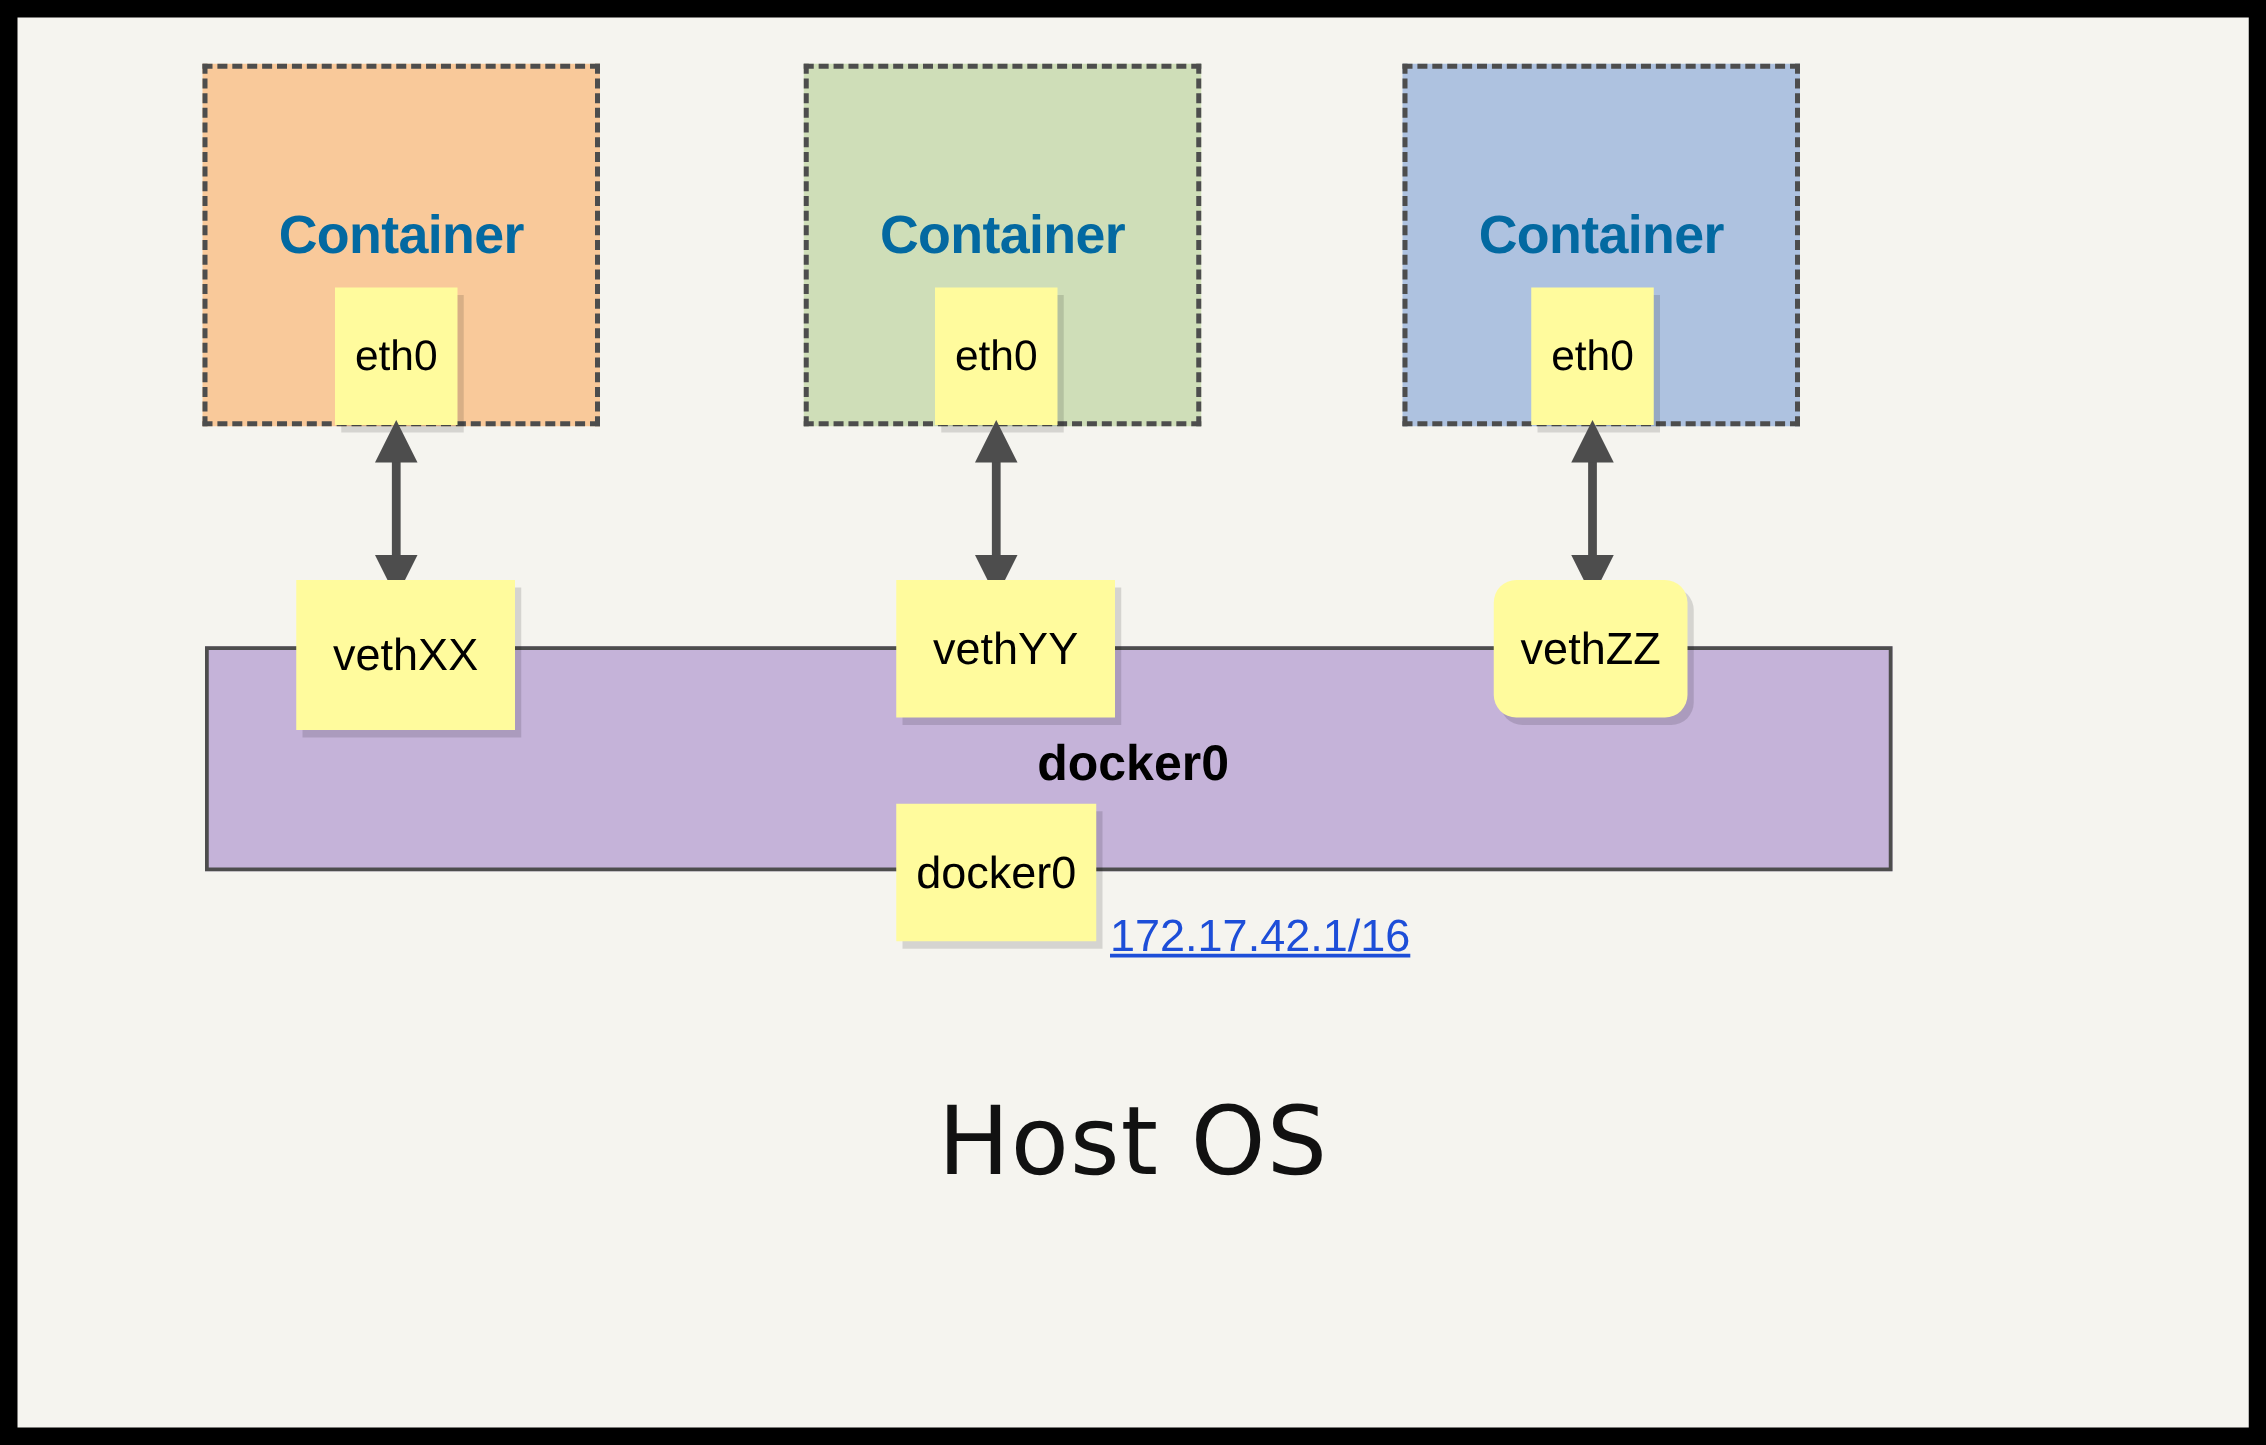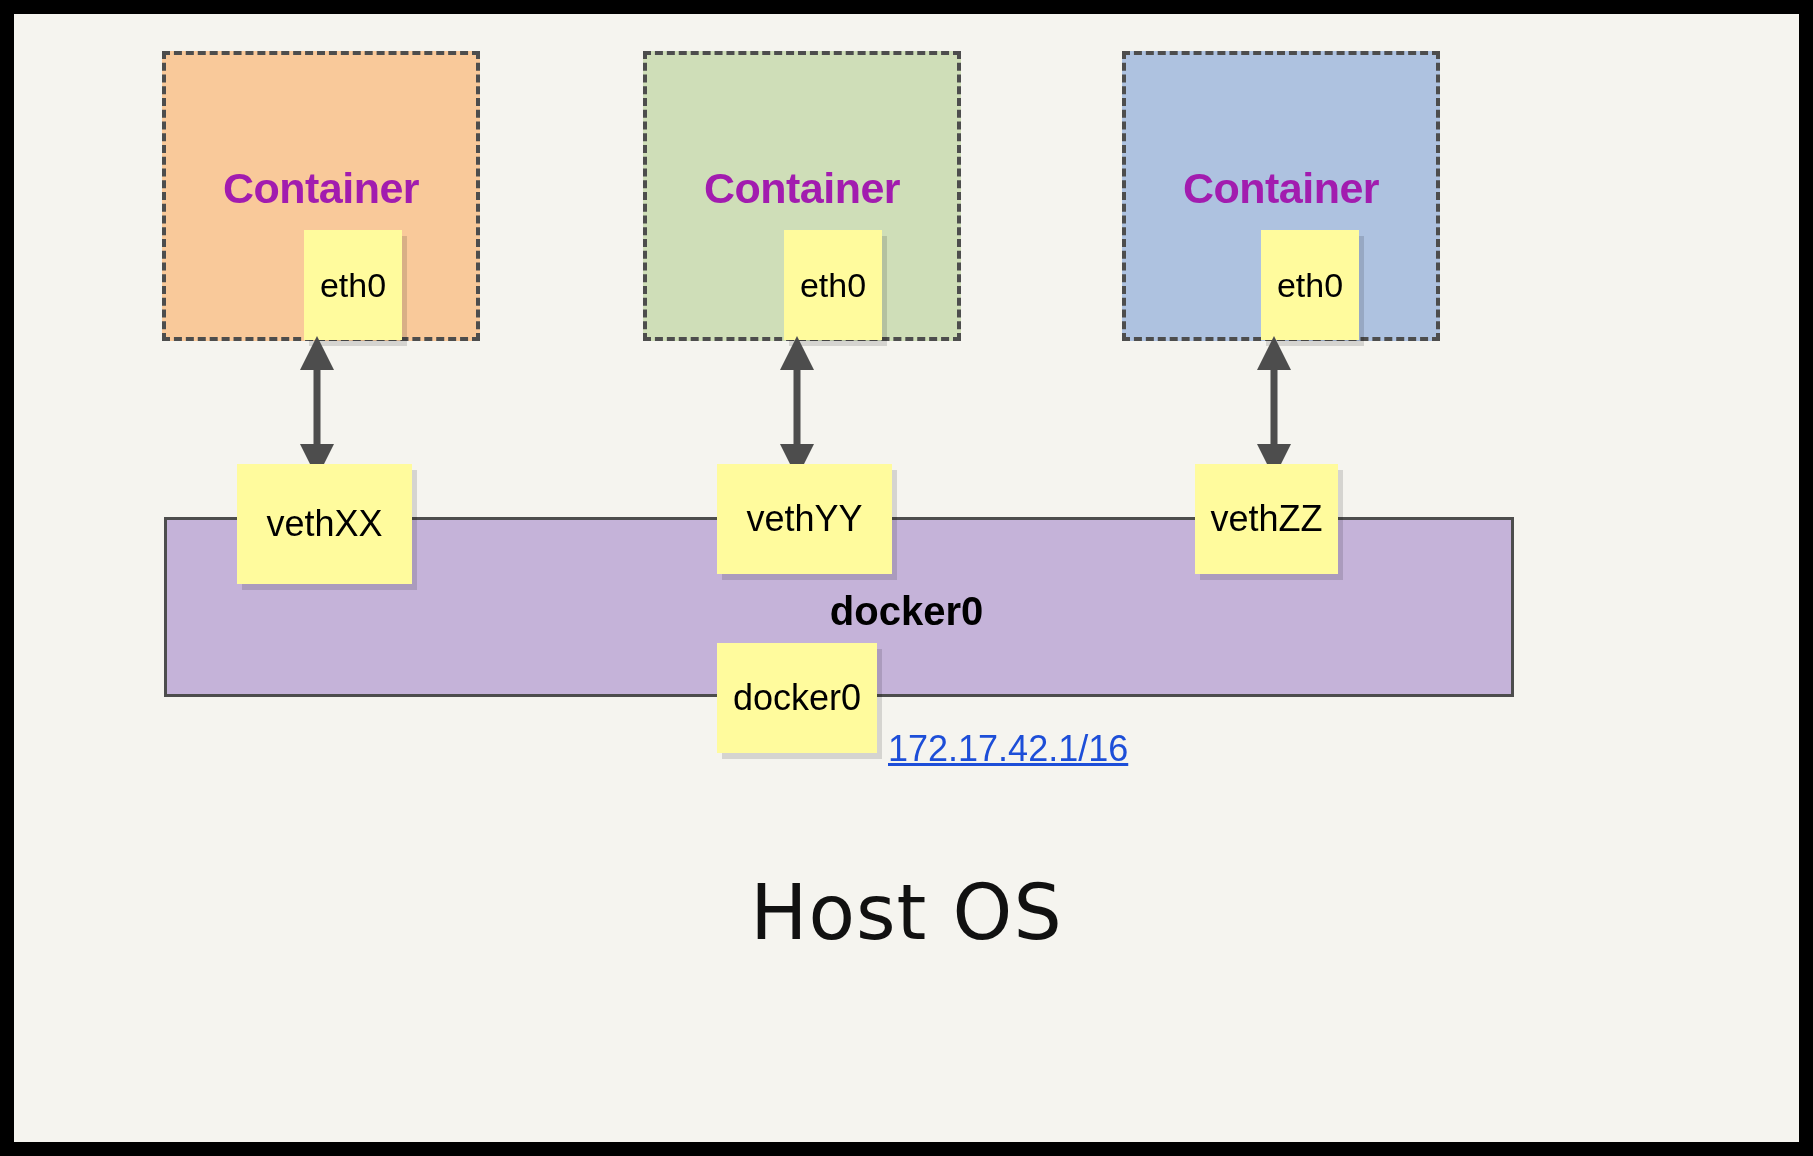--- a/index.html
+++ b/index.html
@@ -32,38 +32,38 @@
     border: 4px dashed #4d4d4d;
     box-sizing: border-box;
   }
   .container-title {
     position: absolute;
     left: 0;
     right: 0;
     text-align: center;
     font-size: 43px;
     font-weight: bold;
-    color: #a21caf;
+    color: #0369a1;
     letter-spacing: -0.5px;
   }
 
   
   .note {
     position: absolute;
     background: #fffb9d;
     box-sizing: border-box;
     box-shadow: 5px 6px 0 0 rgba(0,0,0,0.13);
     display: flex;
     align-items: center;
     justify-content: center;
     color: #000000;
     font-size: 34px;
     line-height: 1;
   }
-  .note.eth0 { font-size: 34px; margin-left: 36px; }
+  .note.eth0 { font-size: 34px; }
   .note.veth { font-size: 36px; }
   .note.dockerport { font-size: 36px; }
 
   
   #docker0-bar {
     position: absolute;
     background: #c5b3d9;
     border: 3px solid #4d4d4d;
     box-sizing: border-box;
   }
@@ -141,21 +141,21 @@
     <svg class="arrow" style="left:1235px; top:320px;" width="50" height="146" viewBox="0 0 50 146">
       <line x1="25" y1="22" x2="25" y2="124" stroke="#4d4d4d" stroke-width="7"></line>
       <polygon points="25,2 8,36 42,36" fill="#4d4d4d"></polygon>
       <polygon points="25,144 8,110 42,110" fill="#4d4d4d"></polygon>
     </svg>
 
     <div class="note veth" style="left:223px; top:450px; width:175px; height:120px;">vethXX</div>
 
     <div class="note veth" style="left:703px; top:450px; width:175px; height:110px;">vethYY</div>
 
-    <div class="note veth" style="left:1181px; top:450px; width:143px; height:110px;">vethZZ</div>
+    <div class="note veth" style="left:1181px; top:450px; width:155px; height:110px;border-radius:18px;">vethZZ</div>
 
     <div class="note dockerport" style="left:703px; top:629px; width:160px; height:110px;">docker0</div>
 
     <div class="plain-label" id="ip-label" style="left:874px; top:714px;">172.17.42.1/16</div>
 
     <div id="host-os-label" style="top:854px;">Host OS</div>
 
   </div>
 </div>
 

